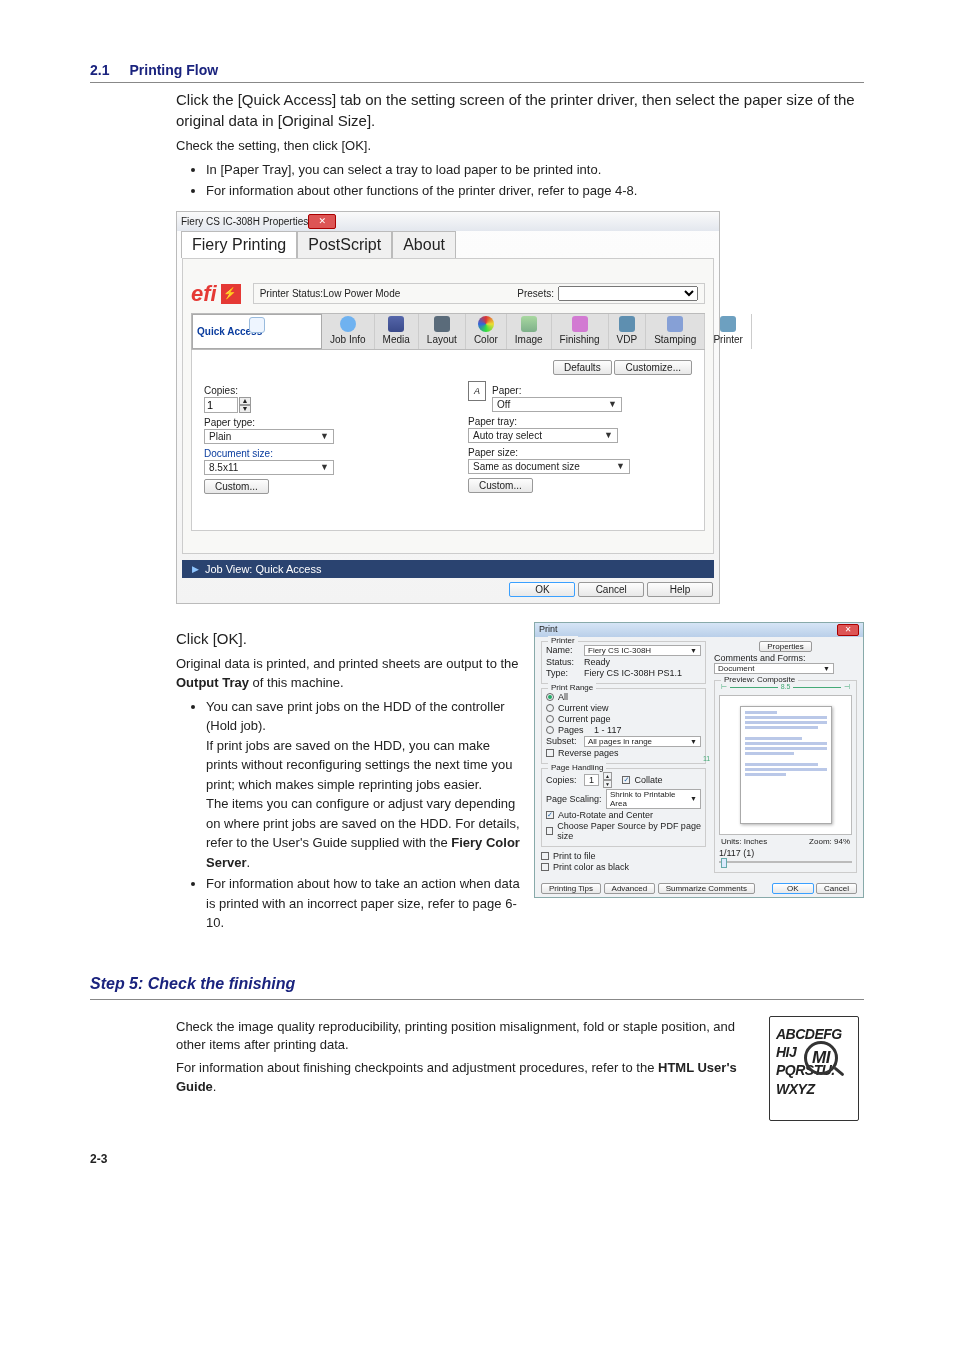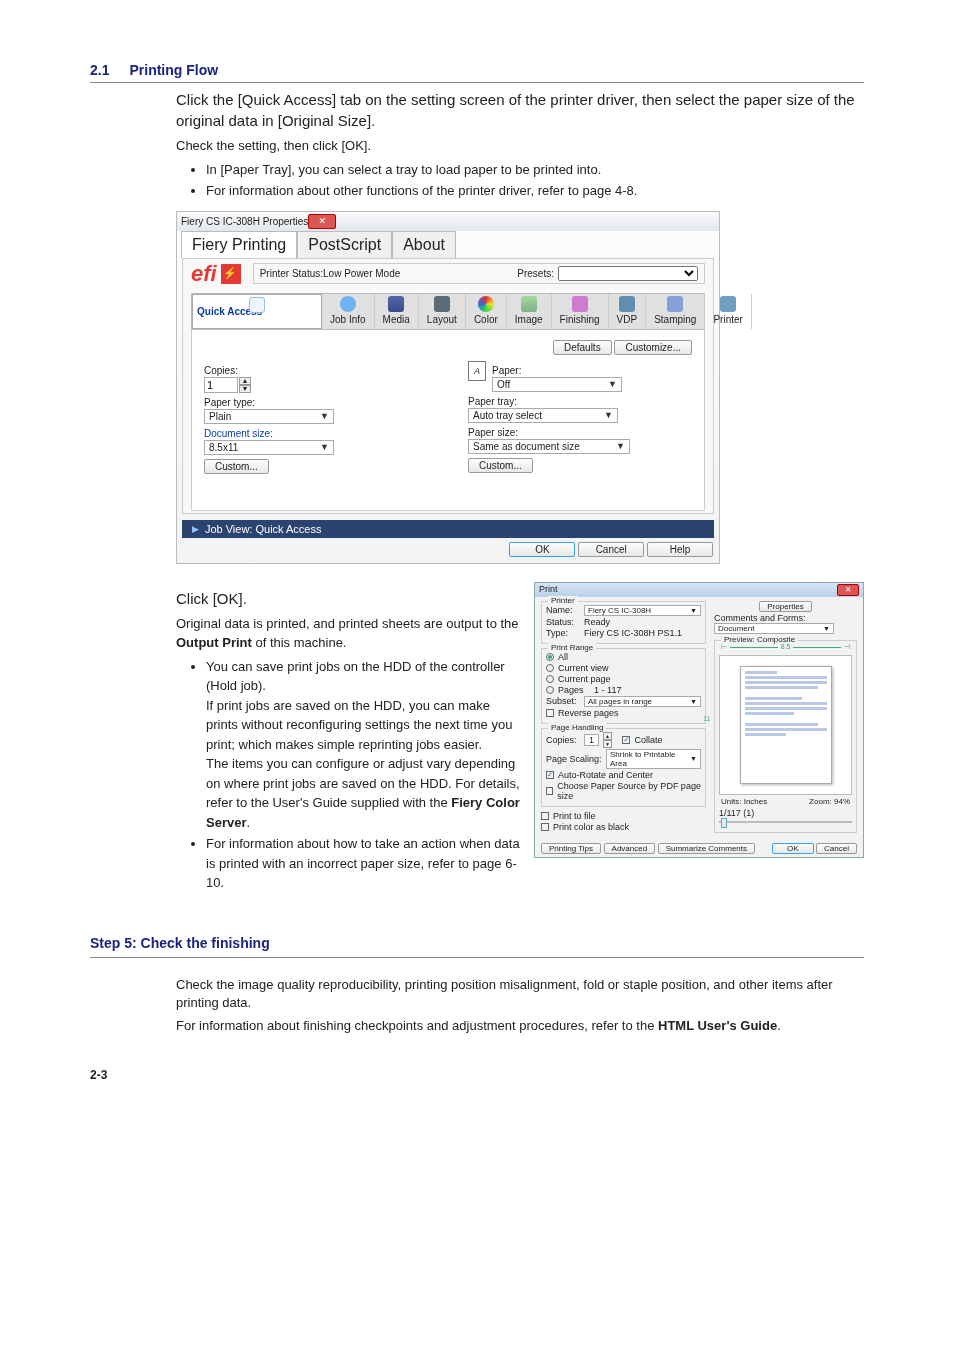--- a/index.html
+++ b/index.html
@@ -14,21 +14,21 @@
   ul.blist { margin: 4px 0 10px 0; padding-left: 30px; }
   ul.blist li { font-size: 13px; line-height: 1.5; margin: 2px 0; }
 
   
   .driver { border: 1px solid #bbb; width: 544px; margin: 8px 0 18px 0; font-size: 10px; color: #222; background: linear-gradient(#fdfdfd,#f3f3f3); }
   .titlebar { display: flex; align-items: center; background: linear-gradient(#fafafa,#e3e7ee); padding: 2px 4px; }
   .closebox { width: 28px; height: 15px; background: #d55; color:#fff; border:1px solid #a00; border-radius: 2px; display:flex; align-items:center; justify-content:center; font-size:9px; }
   .tabrow { display:flex; padding-left: 4px; gap:0; }
   .tabrow .tab { border:1px solid #bbb; border-bottom:none; padding:4px 10px; background:#f0f0f0; font-size: 16px;}
   .tabrow .tab.active { background:#fff; }
-  .tabbody { border:1px solid #ccc; margin: 0 5px 6px 5px; padding: 2px 8px; background:#f8f8f6; }
+  .tabbody { border:1px solid #ccc; margin: 0 5px 6px 5px; padding: 22px 8px; background:#f8f8f6; }
   .brand-row { display:flex; align-items:center; gap:6px;}
   .brandbox { display:flex; align-items:center; gap:4px;}
   .brandlogo { font-weight:bold; font-style:italic; color:#e53935; font-size: 22px;}
   .brandicon { width:20px; height:20px; background:#e53935; display:inline-flex; align-items:center; justify-content:center; color:#fff; font-size:11px;}
   .preset-row { border:1px solid #ccc; margin-left: 6px; flex:1; display:flex; align-items:center; padding: 2px 6px; }
   .presets-sel { flex:1; margin-left: 4px;}
   .presets-sel select { width: 140px; font-size: 10px;}
 
   .cat-tabs { display:flex; gap:0; margin-top: 6px; background:#e0e0e0; border:1px solid #bbb;}
   .cat { flex: 0 0 auto; padding: 20px 8px 4px 8px; text-align: center; position: relative; font-size: 10px; border-right: 1px solid #ccc;}
@@ -81,21 +81,21 @@
   .sliderbox { height:6px; margin:1px 0 3px 0; position:relative; }
   .sliderbox .track { position:absolute; top:2px; left:0; right:0; height:2px; background:#bbb;}
   .sliderbox .thumb { position:absolute; top:-1px; left:2px; width:6px; height:10px; background:#dbeafe; border:1px solid #6aa;}
   .pdlg-bottom { display:flex; justify-content:space-between; padding: 2px 6px 4px 6px; align-items:flex-end;}
   .pdlg-bottom .btnsm.ok { border:1px solid #3aa0ff; padding:0 14px;}
   .ruler { display:flex; justify-content:space-between; font-size:7px; color:#4a7; padding: 0 2px; margin-bottom:2px;}
   .ruler .mid { flex:1; height:1px; background:#4a7; margin: 4px 3px 0 3px; position:relative; }
   .sidenum { position:absolute; left:-16px; top:60px; font-size:7px; color:#4a7; }
 
   
-  .step-h { color: #1a237e; font-weight: bold; font-size: 14px; margin: 32px 0 6px 0; }
+  .step-h { color: #1a237e; font-weight: bold; font-size: 16px; margin: 32px 0 6px 0; font-style: italic; }
   .step-rule { height:1px; background:#888; margin-bottom: 14px;}
   .bot { display:flex; gap: 16px; }
   .bot .l { flex:1; }
   .fig { width: 100px; height: 110px; display:flex; align-items:center; justify-content:center; }
   .fig .sheet { width: 90px; height: 105px; border:1px solid #333; border-radius: 2px; position:relative; padding: 8px 6px; font-weight:bold; font-style:italic; font-size:14px; line-height:1.3; letter-spacing: -0.5px; background:#fff;}
   .fig .line2 { display:flex; align-items:center; gap:4px; }
   .fig .circ { width: 34px; height:34px; border:3px solid #333; border-radius:50%; position:absolute; top:24px; left:34px; display:flex; align-items:center; justify-content:center;}
   .fig .handle { position:absolute; width: 12px; height:3px; background:#333; transform: rotate(40deg); top:53px; left:63px; border-radius:2px;}
 
   .pagenum { font-size: 12px; margin-top: 28px; color:#222; font-weight:bold;}
@@ -220,21 +220,21 @@
         <span class="btn ok">OK</span>
         <span class="btn">Cancel</span>
         <span class="btn">Help</span>
       </div>
     </div>
 
     <div class="sbs">
       <div class="left">
         <p class="p">Click [OK].</p>
         <p class="p-small">
-          <span>Original data is printed, and printed sheets are output to the </span><b>Output Print</b><span> of this machine.</span>
+          <span>Original data is printed, and printed sheets are output to the </span><b>Output Tray</b><span> of this machine.</span>
         </p>
         <ul class="blist">
           <li>
             <span>You can save print jobs on the HDD of the controller (Hold job).</span><br>
             <span>If print jobs are saved on the HDD, you can make prints without reconfiguring settings the next time you print; which makes simple reprinting jobs easier.</span><br>
             <span>The items you can configure or adjust vary depending on where print jobs are saved on the HDD. For details, refer to the User's Guide supplied with the </span><b>Fiery Color Server</b><span>.</span>
           </li>
           <li>For information about how to take an action when data is printed with an incorrect paper size, refer to page 6-10.</li>
         </ul>
       </div>
@@ -394,17 +394,31 @@
       <div class="step-h">Step 5: Check the finishing</div>
       <div class="step-rule"></div>
     </div>
     <div class="bot">
       <div class="l">
         <p class="p-small">Check the image quality reproducibility, printing position misalignment, fold or staple position, and other items after printing data.</p>
         <p class="p-small">
           <span>For information about finishing checkpoints and adjustment procedures, refer to the </span><b>HTML User's Guide</b><span>.</span>
         </p>
       </div>
+      <div class="fig">
+        <div class="sheet">
+          <div>ABCDEFG</div>
+          <div class="line2">
+              <span>HIJ</span>
+            </div>
+          <div>PQRSTU.</div>
+          <div>WXYZ</div>
+          <div class="circ">
+              <span style="font-style:italic;font-weight:bold;font-size:17px">MI</span>
+            </div>
+          <div class="handle"></div>
+        </div>
+      </div>
     </div>
   </div>
 
   <div class="pagenum">2-3</div>
 </div>
 
 </body></html>

